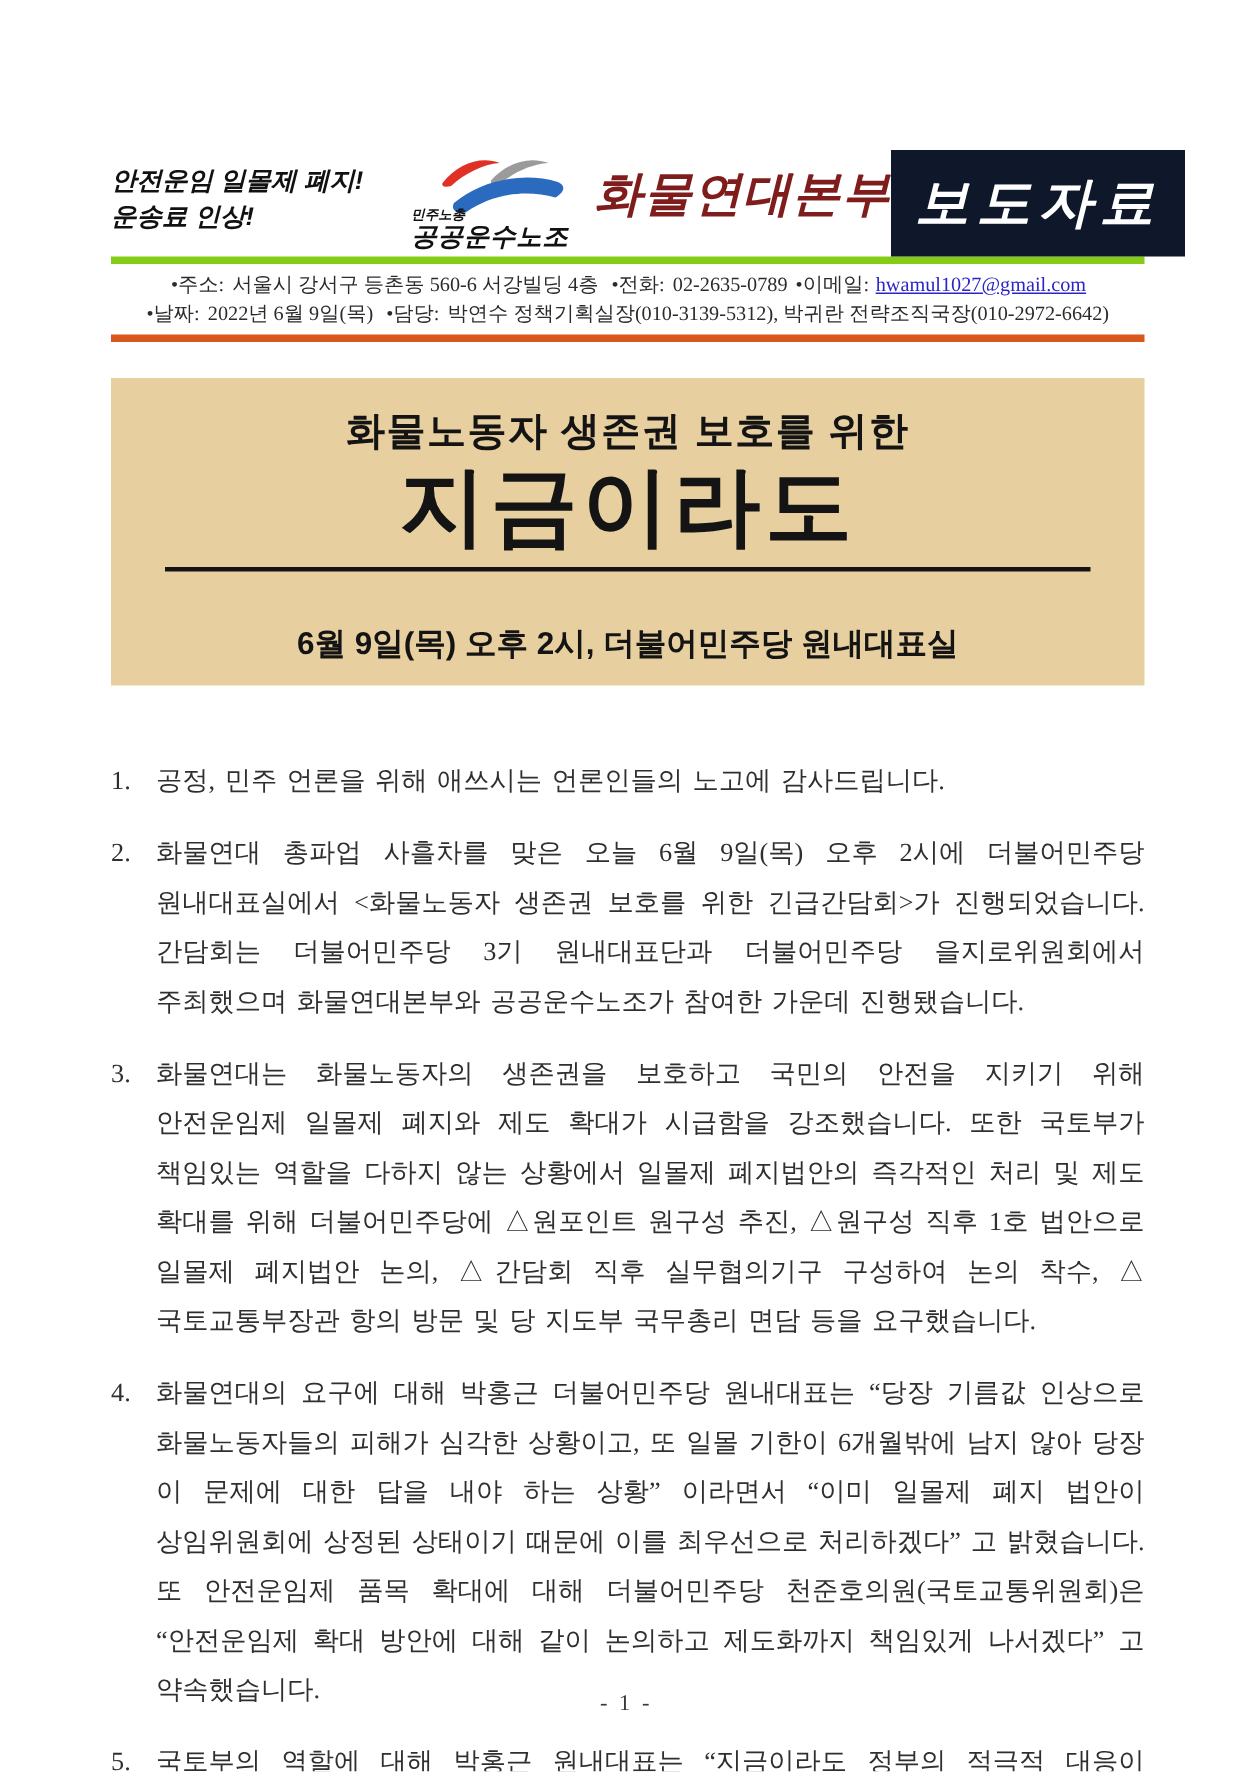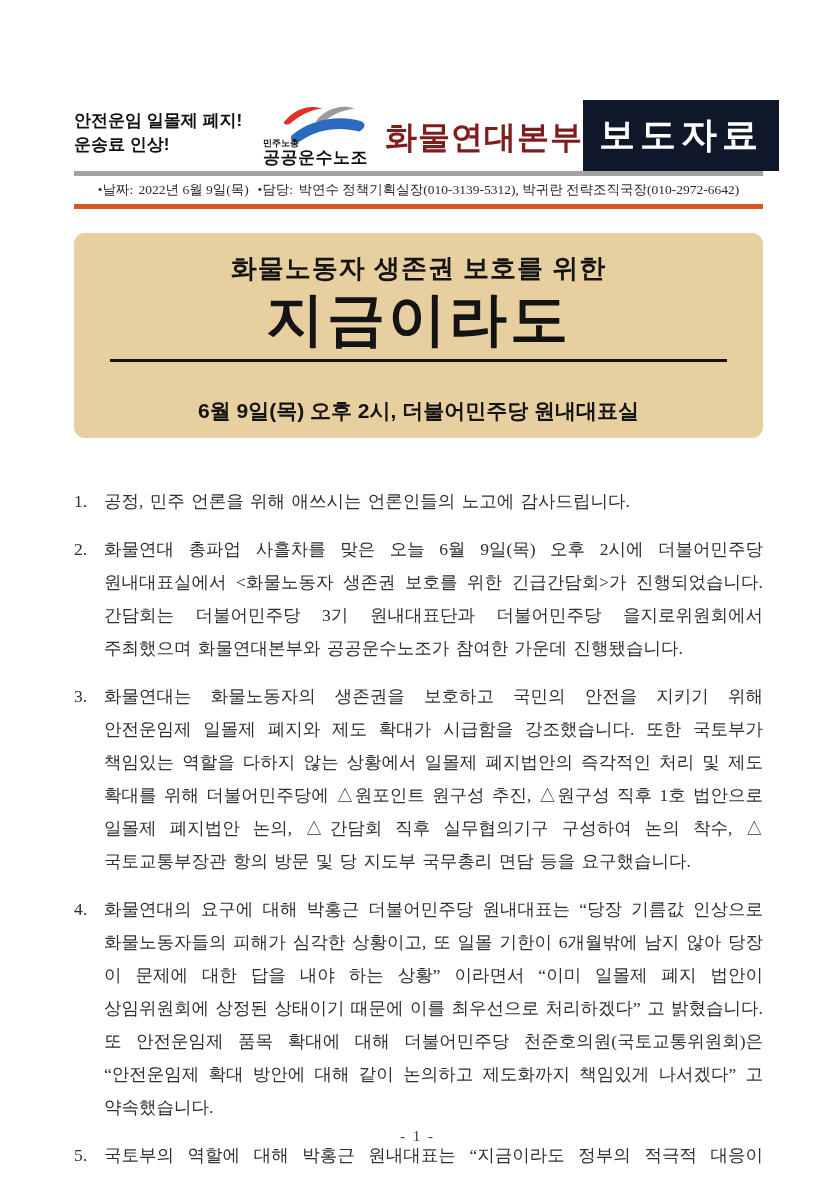--- a/index.html
+++ b/index.html
@@ -13,34 +13,35 @@
     font-family:"Liberation Serif", serif;
     color:#2e2e2e;
     overflow:hidden;
   }
 
   
   .header {
     display:flex;
     align-items:center;
     height:76px;
-    border-bottom:5px solid #a3a3a3;
+    border-bottom:5px solid #84cc16;
+    font-style:italic;
   }
   .slogan {
     font-family:"Liberation Sans", sans-serif;
     font-weight:bold;
     font-size:17px;
     line-height:24px;
     color:#111;
     white-space:nowrap;
   }
   .logo {
     display:flex;
-    align-items:flex-end;
-    margin-left:21px;
+    align-items:center;
+    margin-left:32px;
     gap:10px;
     flex:1;
   }
   .union-mark { position:relative; width:112px; height:66px; flex:none; }
   .union-mark svg { position:absolute; top:2px; left:14px; width:98px; height:42px; }
   .union-text { position:absolute; left:0; bottom:0; line-height:1; font-family:"Liberation Sans", sans-serif; }
   .union-small { display:block; font-size:9px; font-weight:bold; color:#111; margin-bottom:1px; }
   .union-big { display:block; font-size:17px; font-weight:800; color:#111; letter-spacing:0.5px; }
   .org-name {
     font-family:"Liberation Sans", sans-serif;
@@ -81,21 +82,20 @@
   .contact span { margin:0 1px; }
 
   
   .title-box {
     margin-top:24px;
     background:#e8cfa0;
     text-align:center;
     padding:20px 18px 15px 18px;
     font-family:"Liberation Sans", sans-serif;
     color:#141414;
-    border-radius:11px;
   }
   .title-sub {
     font-size:26px;
     font-weight:800;
     letter-spacing:1px;
     line-height:30px;
   }
   .title-main {
     font-size:58px;
     font-weight:800;
@@ -165,20 +165,28 @@
           <span class="union-big">공공운수노조</span>
         </div>
       </div>
       <div class="org-name">화물연대본부</div>
     </div>
     <div class="badge">보도자료</div>
   </div>
 
   <div class="contact">
     <div class="contact-line">
+      <span>•주소:</span>
+      <span>서울시 강서구 등촌동 560-6 서강빌딩 4층</span>&nbsp;
+      <span>•전화:</span>
+      <span>02-2635-0789</span>
+      <span>•이메일:</span>
+      <a class="email" href="#">hwamul1027@gmail.com</a>
+    </div>
+    <div class="contact-line">
       <span>•날짜:</span>
       <span>2022년 6월 9일(목)</span>&nbsp;
       <span>•담당:</span>
       <span>박연수 정책기획실장(010-3139-5312), 박귀란 전략조직국장(010-2972-6642)</span>
     </div>
   </div>
 
   <div class="title-box">
     <div class="title-sub">화물노동자 생존권 보호를 위한</div>
     <div class="title-main">지금이라도</div>

